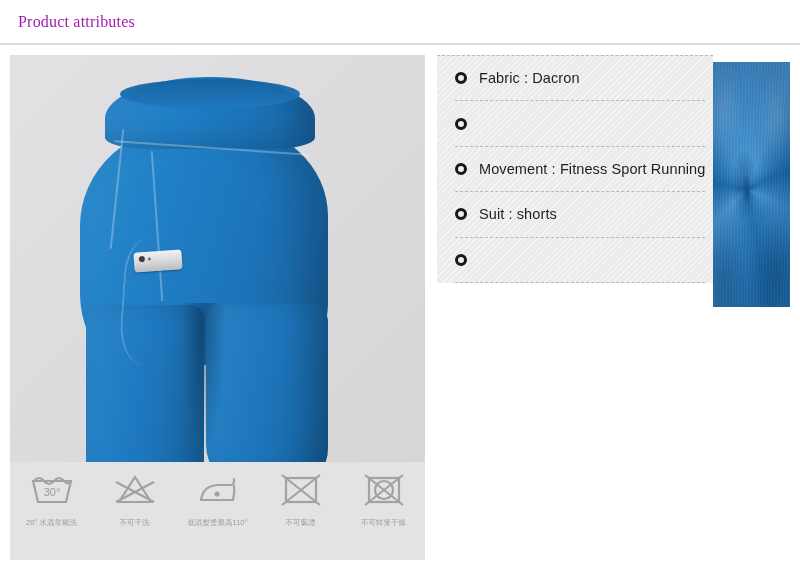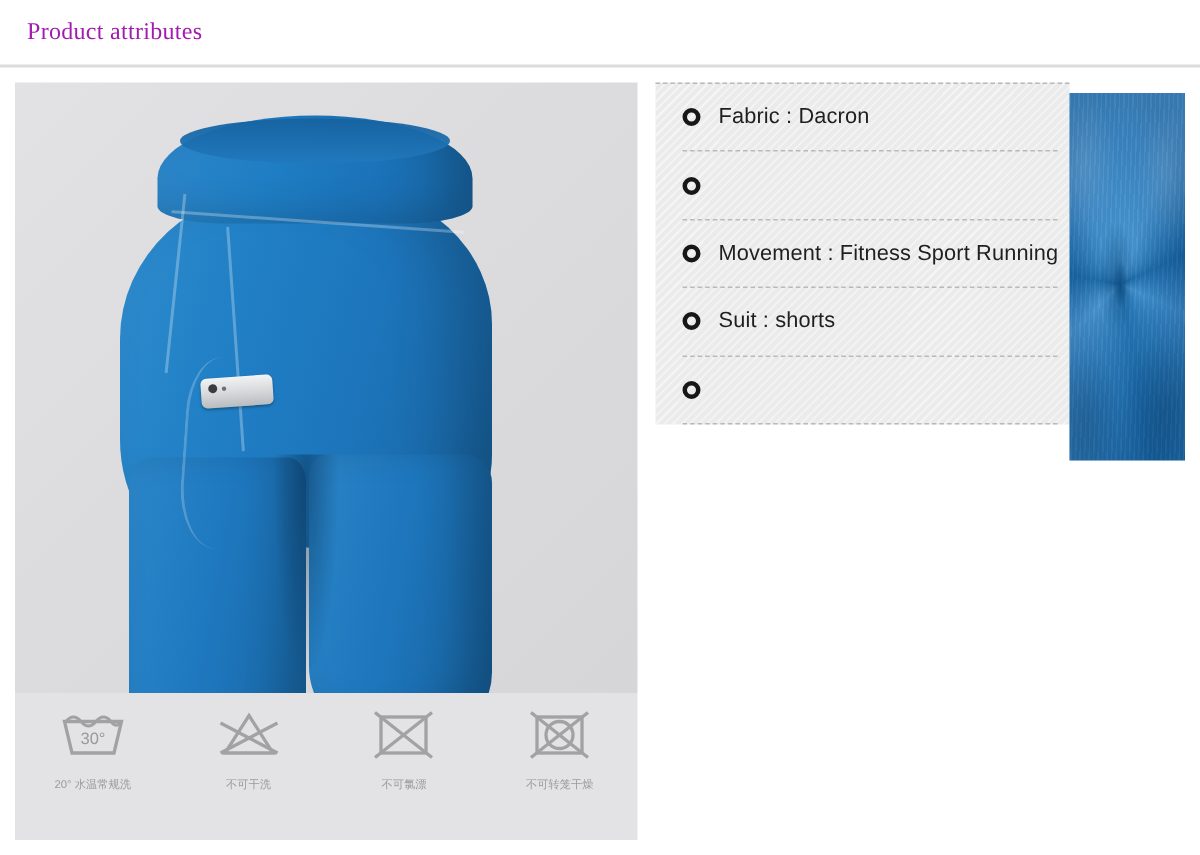--- a/index.html
+++ b/index.html
@@ -324,20 +324,31 @@
         <div class="care-icon">
           <svg width="46" height="34" viewBox="0 0 46 34">
             <path d="M23 5 L39 30 H7 Z" fill="none" stroke="#a2a2a4" stroke-width="2.2"></path>
             <line x1="4" y1="10" x2="42" y2="30" stroke="#a2a2a4" stroke-width="2.2"></line>
             <line x1="42" y1="10" x2="4" y2="30" stroke="#a2a2a4" stroke-width="2.2"></line>
           </svg>
         </div>
         <div class="care-label">不可干洗</div>
       </div>
 
+      <div class="care-item">
+        <div class="care-icon">
+          <svg width="46" height="34" viewBox="0 0 46 34">
+            <path d="M6 28 Q8 14 22 13 H36 Q39 13 39 9 L39 7" fill="none" stroke="#a2a2a4" stroke-width="2.2" stroke-linecap="round"></path>
+            <path d="M6 28 H38" stroke="#a2a2a4" stroke-width="2.2" stroke-linecap="round"></path>
+            <path d="M38 28 Q40 20 39 13" fill="none" stroke="#a2a2a4" stroke-width="2.2"></path>
+            <circle cx="22" cy="22" r="2.6" fill="#a2a2a4"></circle>
+          </svg>
+        </div>
+        <div class="care-label">低温熨烫最高110°</div>
+      </div>
 
       <div class="care-item">
         <div class="care-icon">
           <svg width="46" height="34" viewBox="0 0 46 34">
             <rect x="8" y="6" width="30" height="24" fill="none" stroke="#a2a2a4" stroke-width="2.2"></rect>
             <line x1="4" y1="3" x2="42" y2="33" stroke="#a2a2a4" stroke-width="2.2"></line>
             <line x1="42" y1="3" x2="4" y2="33" stroke="#a2a2a4" stroke-width="2.2"></line>
           </svg>
         </div>
         <div class="care-label">不可氯漂</div>

